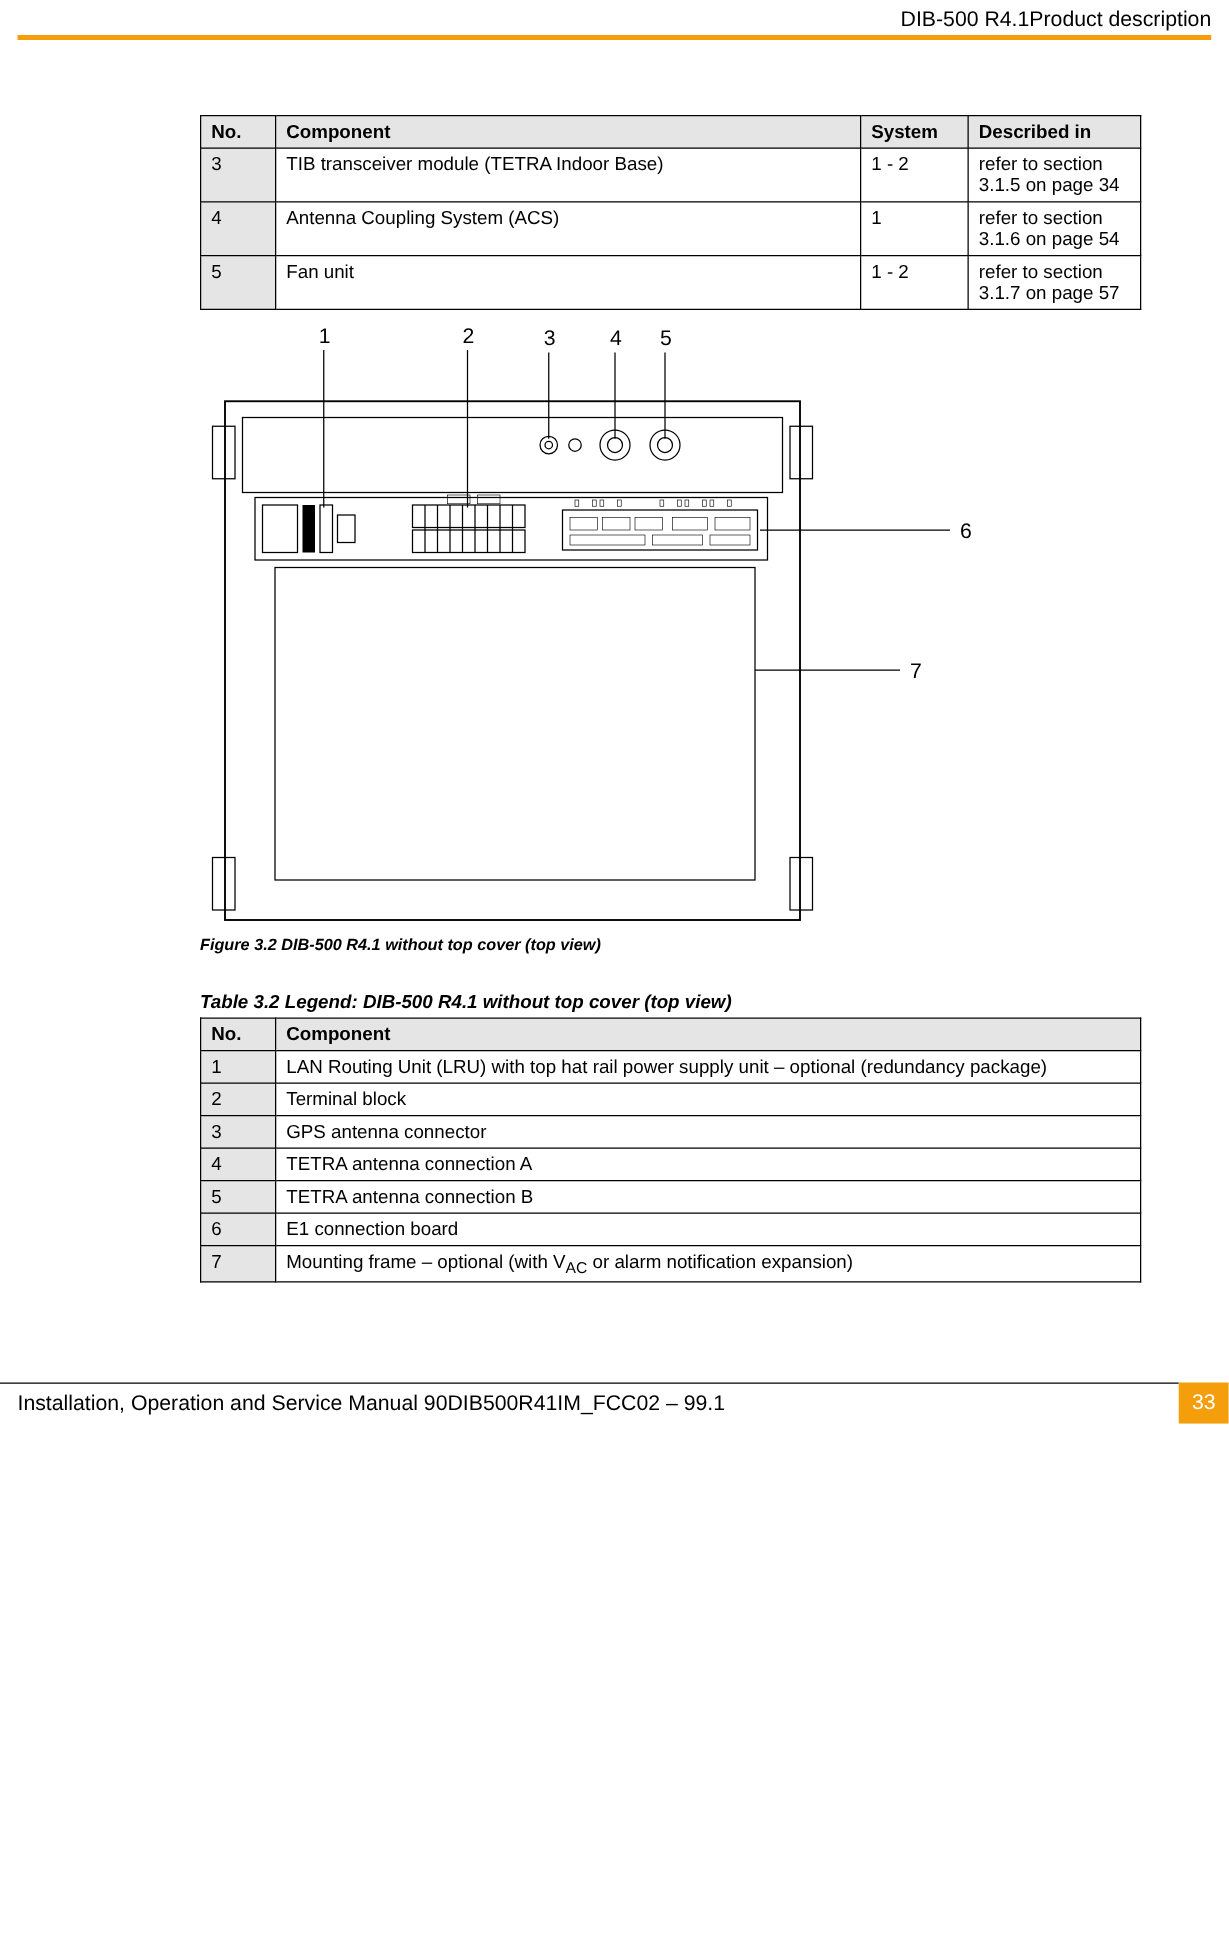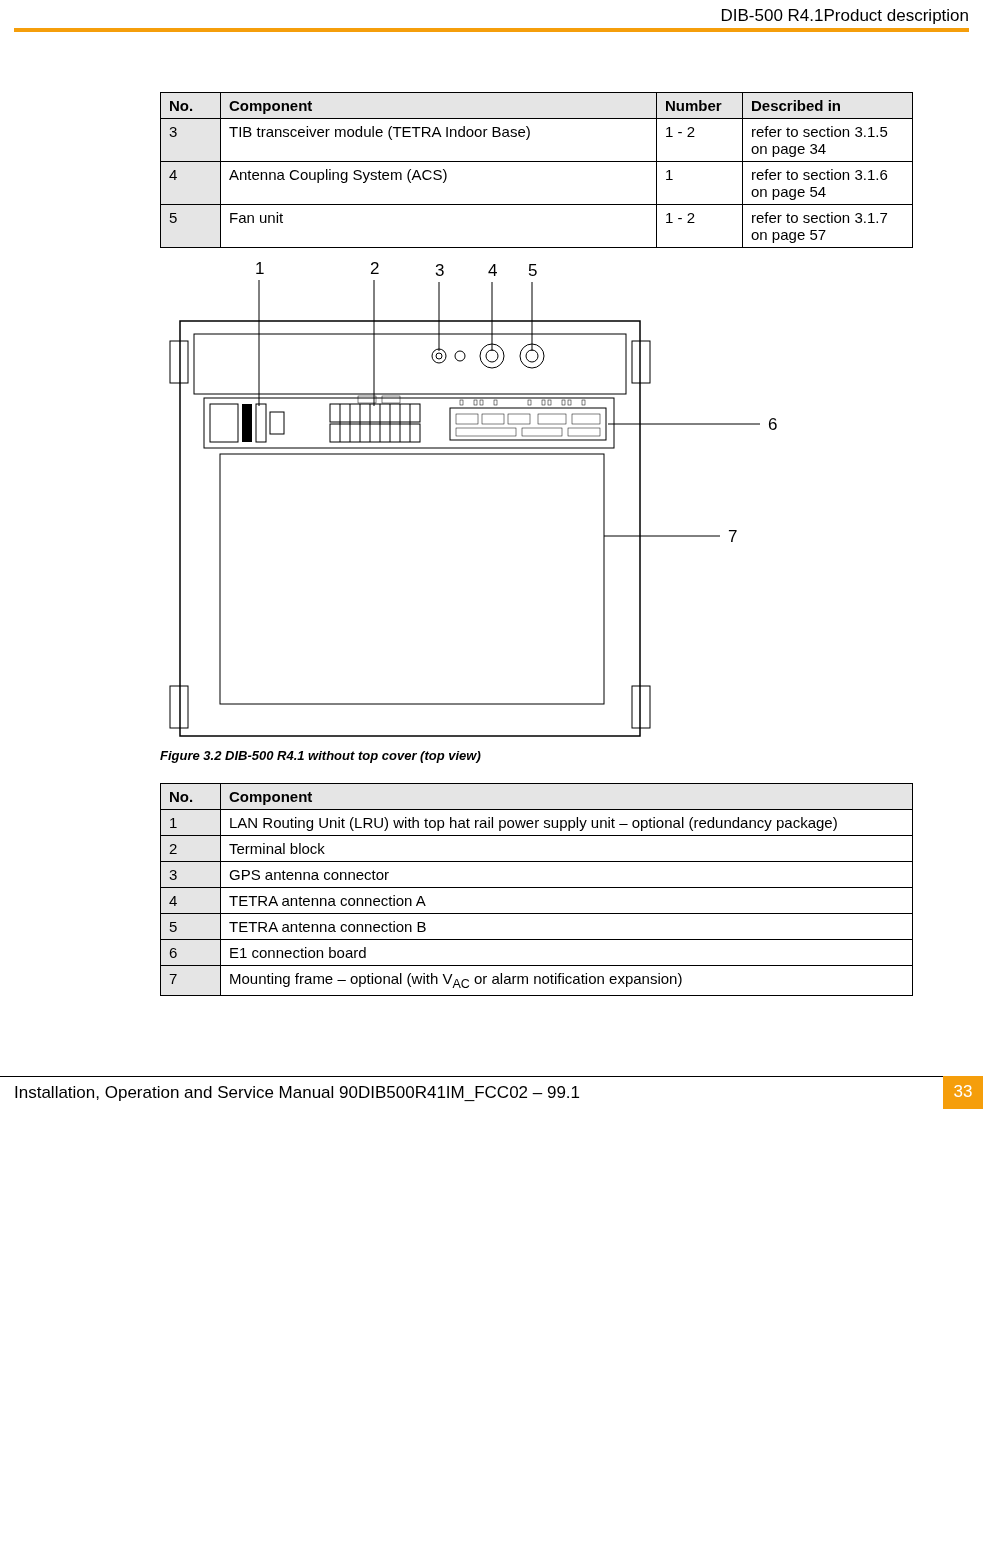--- a/index.html
+++ b/index.html
@@ -31,21 +31,21 @@
     border: 1px solid #000;
     padding: 4px 8px;
     text-align: left;
     vertical-align: top;
     font-size: 15px;
   }
   table.data th { background: #e5e5e5; font-weight: bold; }
   table.data td.num-col { background: #e5e5e5; width: 60px; }
   .col-no { width: 60px; }
   .col-num { width: 86px; }
-  .col-desc { width: 170px; }
+  .col-desc { width: 138px; }
   p.body { margin: 22px 0 14px 0; line-height: 1.3; font-size: 17px; }
   .figure-wrap { margin: 8px 0 0 0; }
   svg.diagram { display: block; }
   .figure-caption { font-weight: bold; font-style: italic; font-size: 13px; margin-top: 2px; }
   .spacer { height: 20px; }
   .footer-bar {
     display: flex;
     align-items: stretch;
     margin-top: 80px;
     font-size: 17px;
@@ -72,21 +72,21 @@
 </div>
 <div class="orange-line"></div>
 
 <div class="content">
 
   <table class="data">
     <thead>
       <tr>
         <th class="col-no">No.</th>
         <th>Component</th>
-        <th class="col-num">Number</th>
+        <th class="col-num">System</th>
         <th class="col-desc">Described in</th>
       </tr>
     </thead>
     <tbody>
       <tr>
         <td class="num-col">3</td>
         <td>TIB transceiver module (TETRA Indoor Base)</td>
         <td>1 - 2</td>
         <td>refer to section 3.1.5 on page 34</td>
       </tr>
@@ -188,20 +188,21 @@
       <text x="608" y="174" font-size="17">6</text>
 
       <line x1="444" y1="280" x2="560" y2="280" stroke="#000"></line>
       <text x="568" y="286" font-size="17">7</text>
     </svg>
     <div class="figure-caption">Figure 3.2   DIB-500 R4.1 without top cover (top view)</div>
   </div>
 
   <div class="spacer"></div>
 
+  <div class="table-caption">Table 3.2   Legend: DIB-500 R4.1 without top cover (top view)</div>
   <table class="data">
     <thead>
       <tr>
         <th class="col-no">No.</th>
         <th>Component</th>
       </tr>
     </thead>
     <tbody>
       <tr>
         <td class="num-col">1</td>

